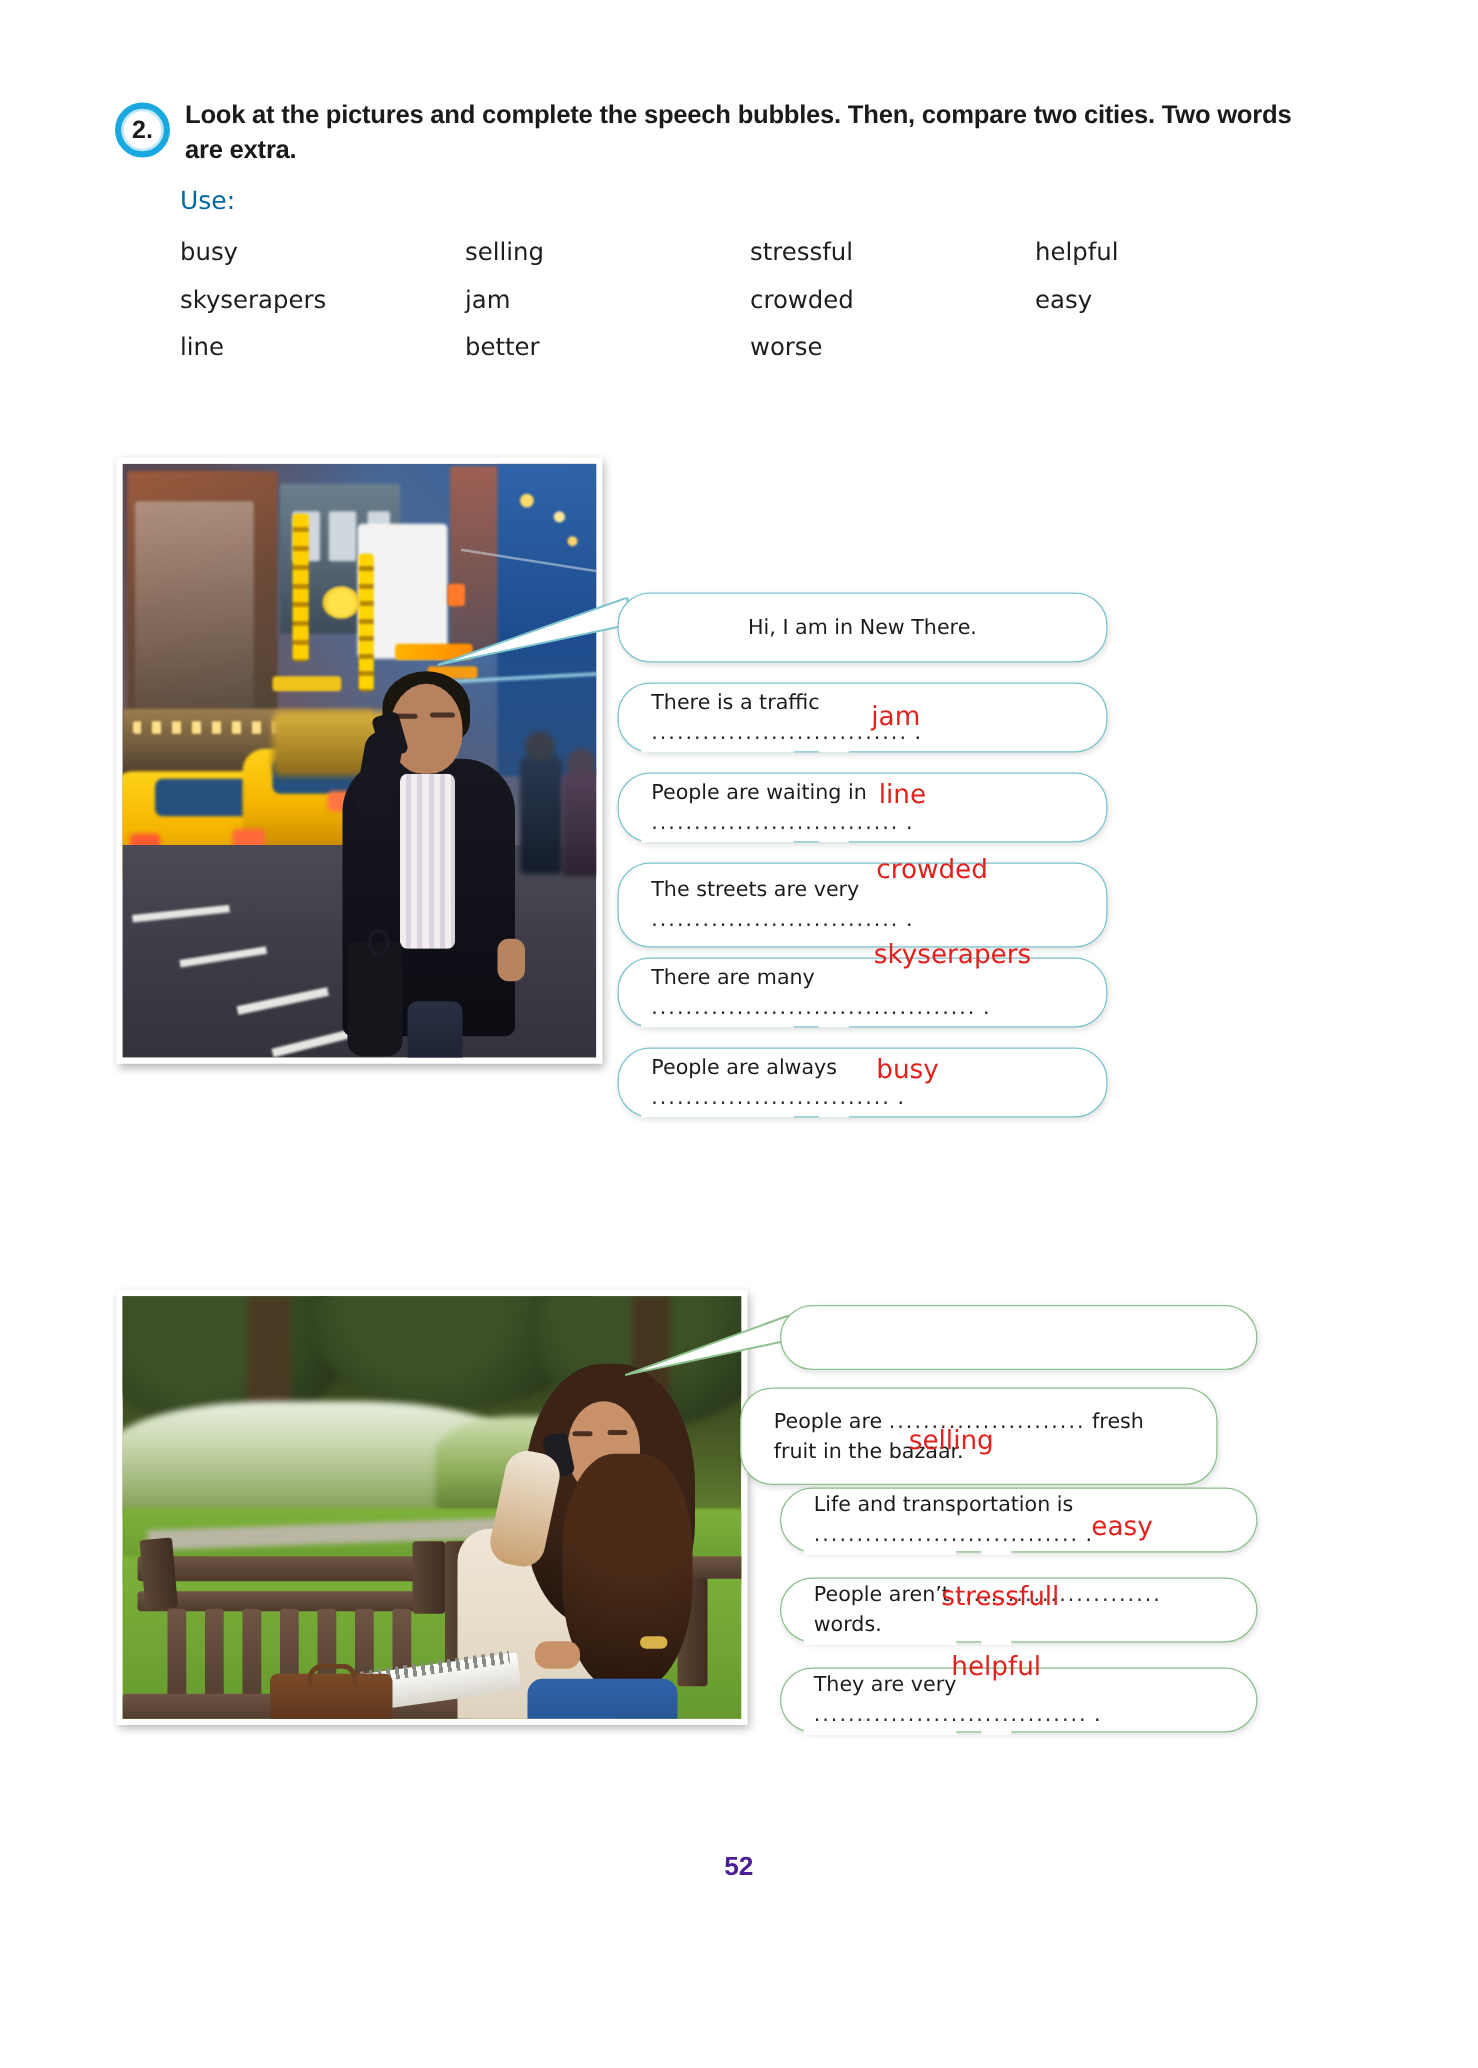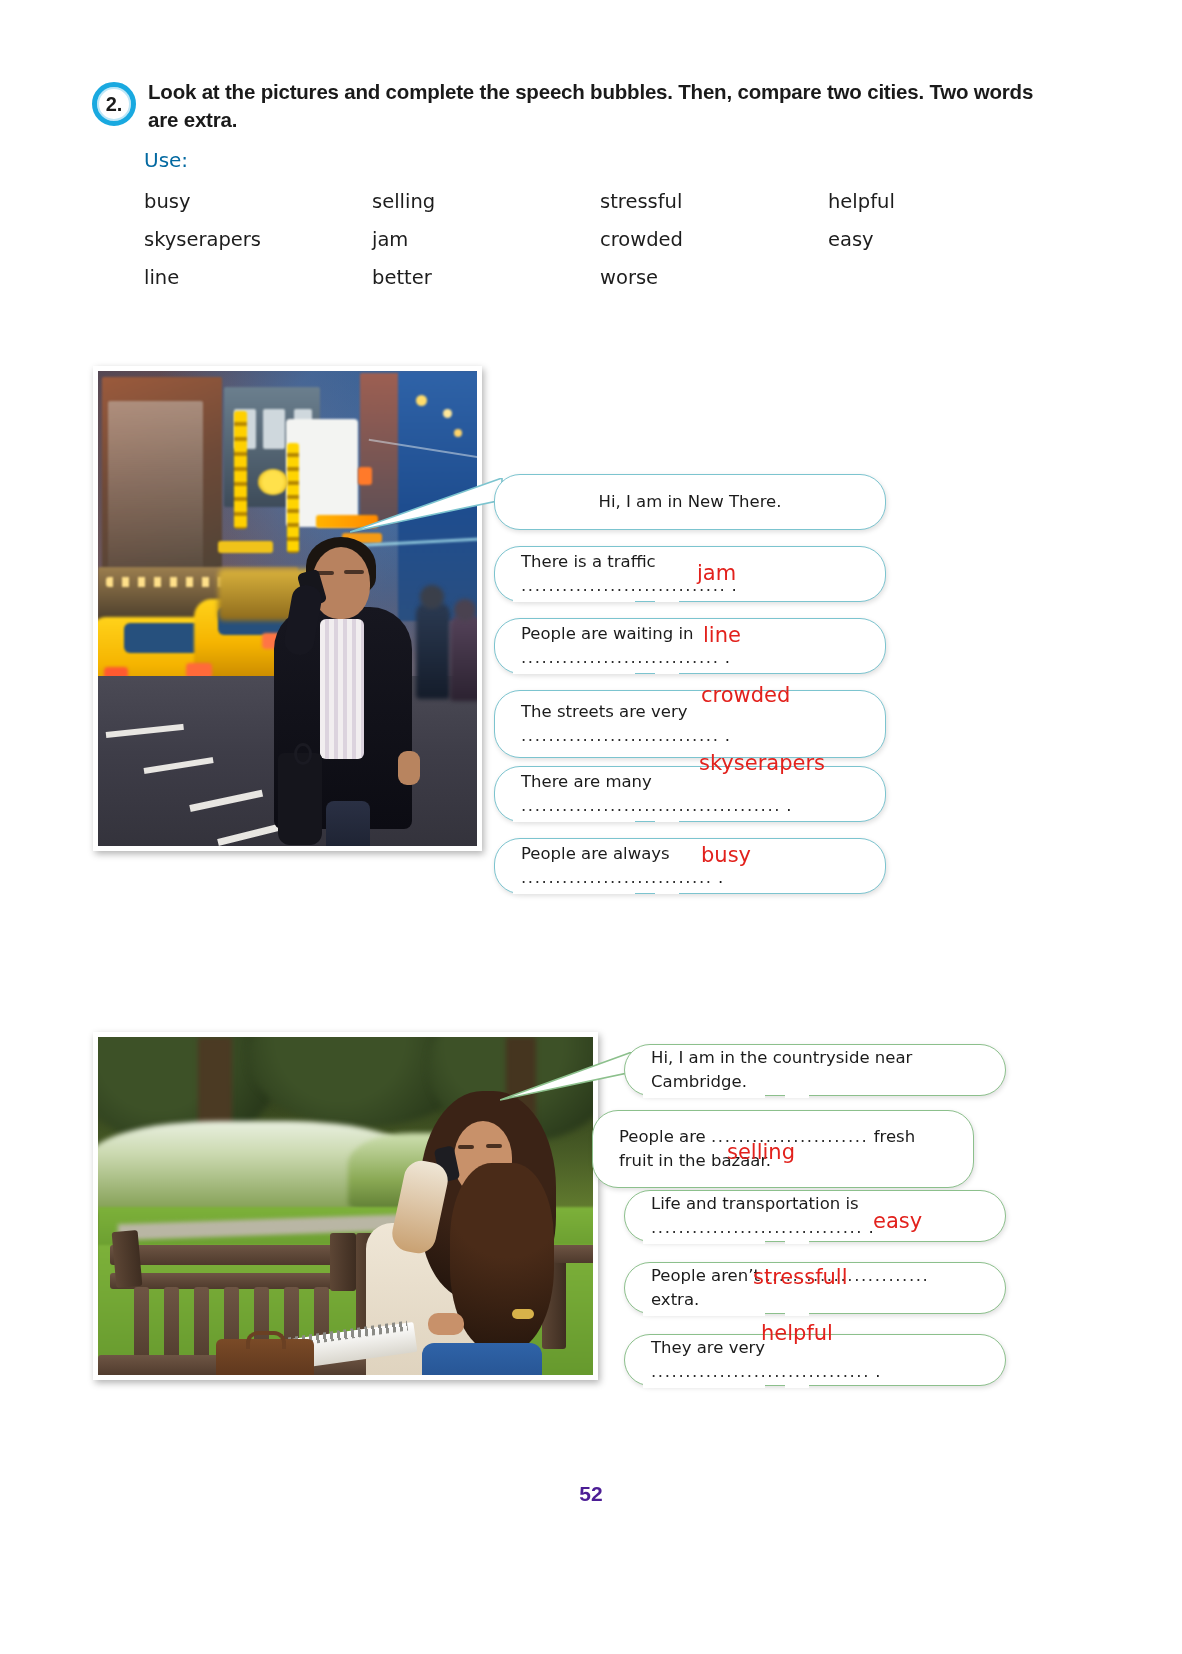--- a/index.html
+++ b/index.html
@@ -437,21 +437,20 @@
     <span class="notch" style="left:160px; width:24px;"></span>
   </div>
 </div>
 
 <svg class="tail" style="left:500px; top:1052px;" width="140" height="60" viewBox="0 0 140 60">
   <polygon points="0,48 132,0 132,20" fill="#ffffff" stroke="#8cc08c" stroke-width="1.6"></polygon>
 </svg>
 
 <div class="bubble" style="--bc:#8cc08c; left:624px; top:1044px; width:382px; height:52px;">
   <div class="line-wrap">
-    <span>Hi, I am in the countryside near Cambridge.</span>
     <span class="notch" style="left:18px;  width:122px;"></span>
     <span class="notch" style="left:160px; width:24px;"></span>
   </div>
 </div>
 
 <div class="bubble" style="--bc:#8cc08c; left:592px; top:1110px; width:382px; height:78px;">
   <div class="line-wrap">
     <span>People are</span>
     <span class="dots">.......................</span>
     <span>fresh fruit in the bazaar.</span>
@@ -469,21 +468,21 @@
     <span class="ans" style="left:248px; top:14px;">easy</span>
     <span class="notch" style="left:18px;  width:122px;"></span>
     <span class="notch" style="left:160px; width:24px;"></span>
   </div>
 </div>
 
 <div class="bubble" style="--bc:#8cc08c; left:624px; top:1262px; width:382px; height:52px;">
   <div class="line-wrap">
     <span>People aren’t</span>
     <span class="dots">........................</span>
-    <span>extra.</span>
+    <span>words.</span>
     <span class="ans" style="left:128px; top:-2px;">stressfull</span>
     <span class="notch" style="left:18px;  width:122px;"></span>
     <span class="notch" style="left:160px; width:24px;"></span>
   </div>
 </div>
 
 <div class="bubble" style="--bc:#8cc08c; left:624px; top:1334px; width:382px; height:52px;justify-content:center;">
   <div class="line-wrap">
     <span>They are very</span>
     <span class="dots">................................</span>

